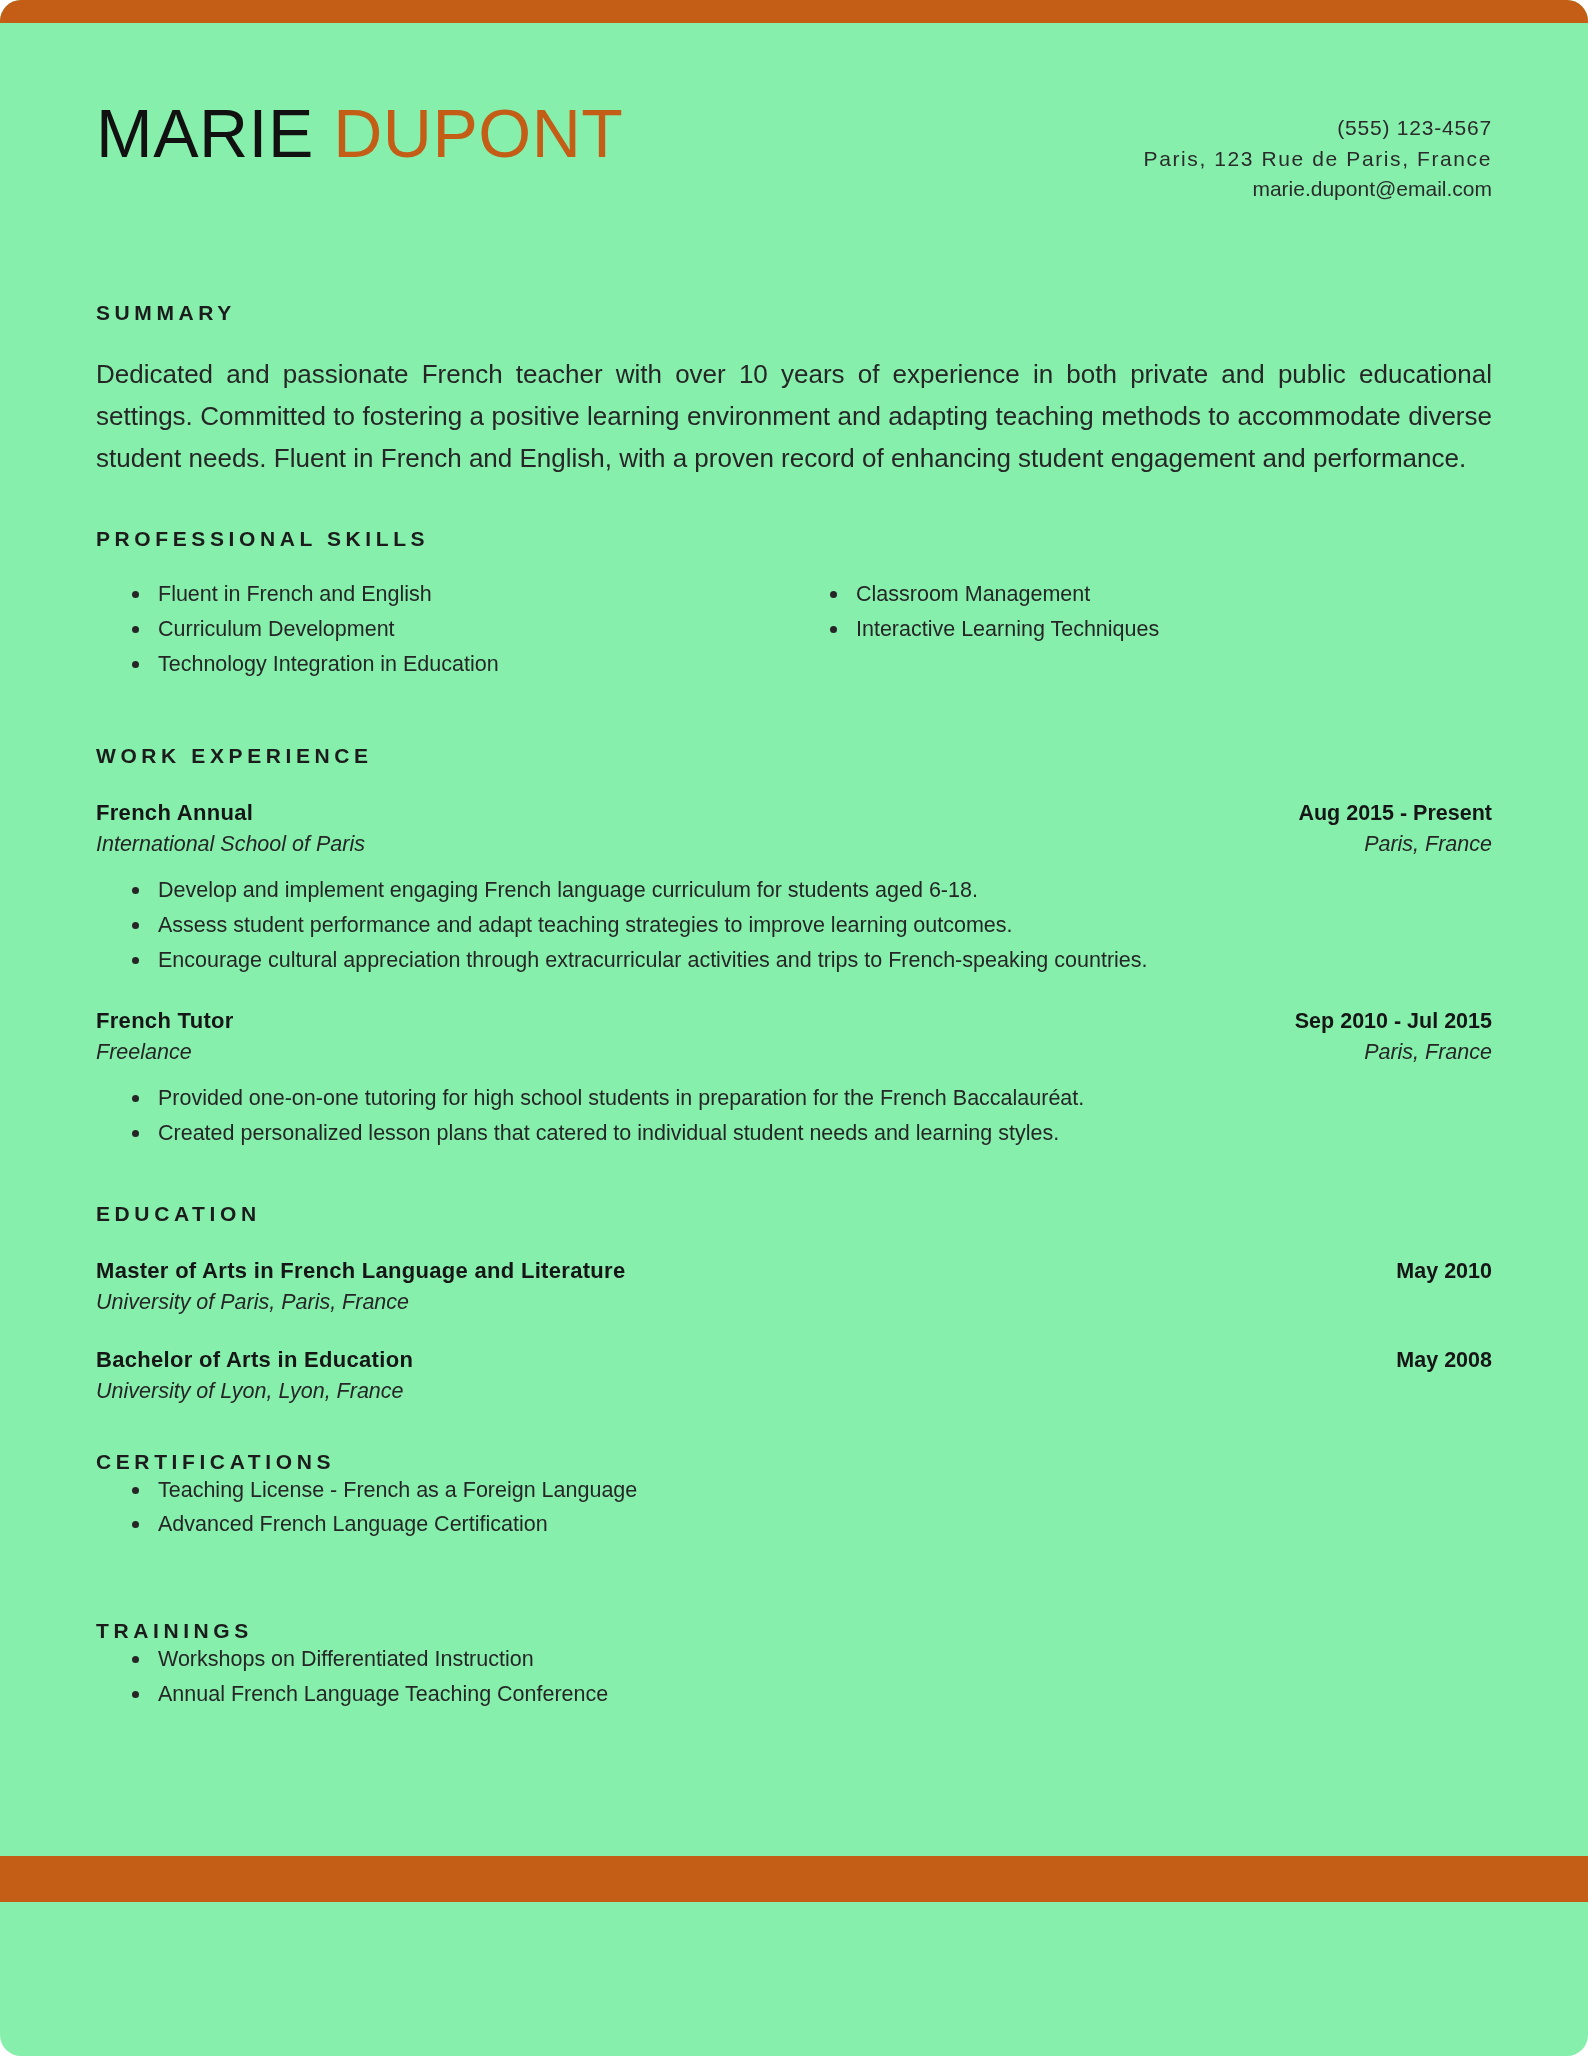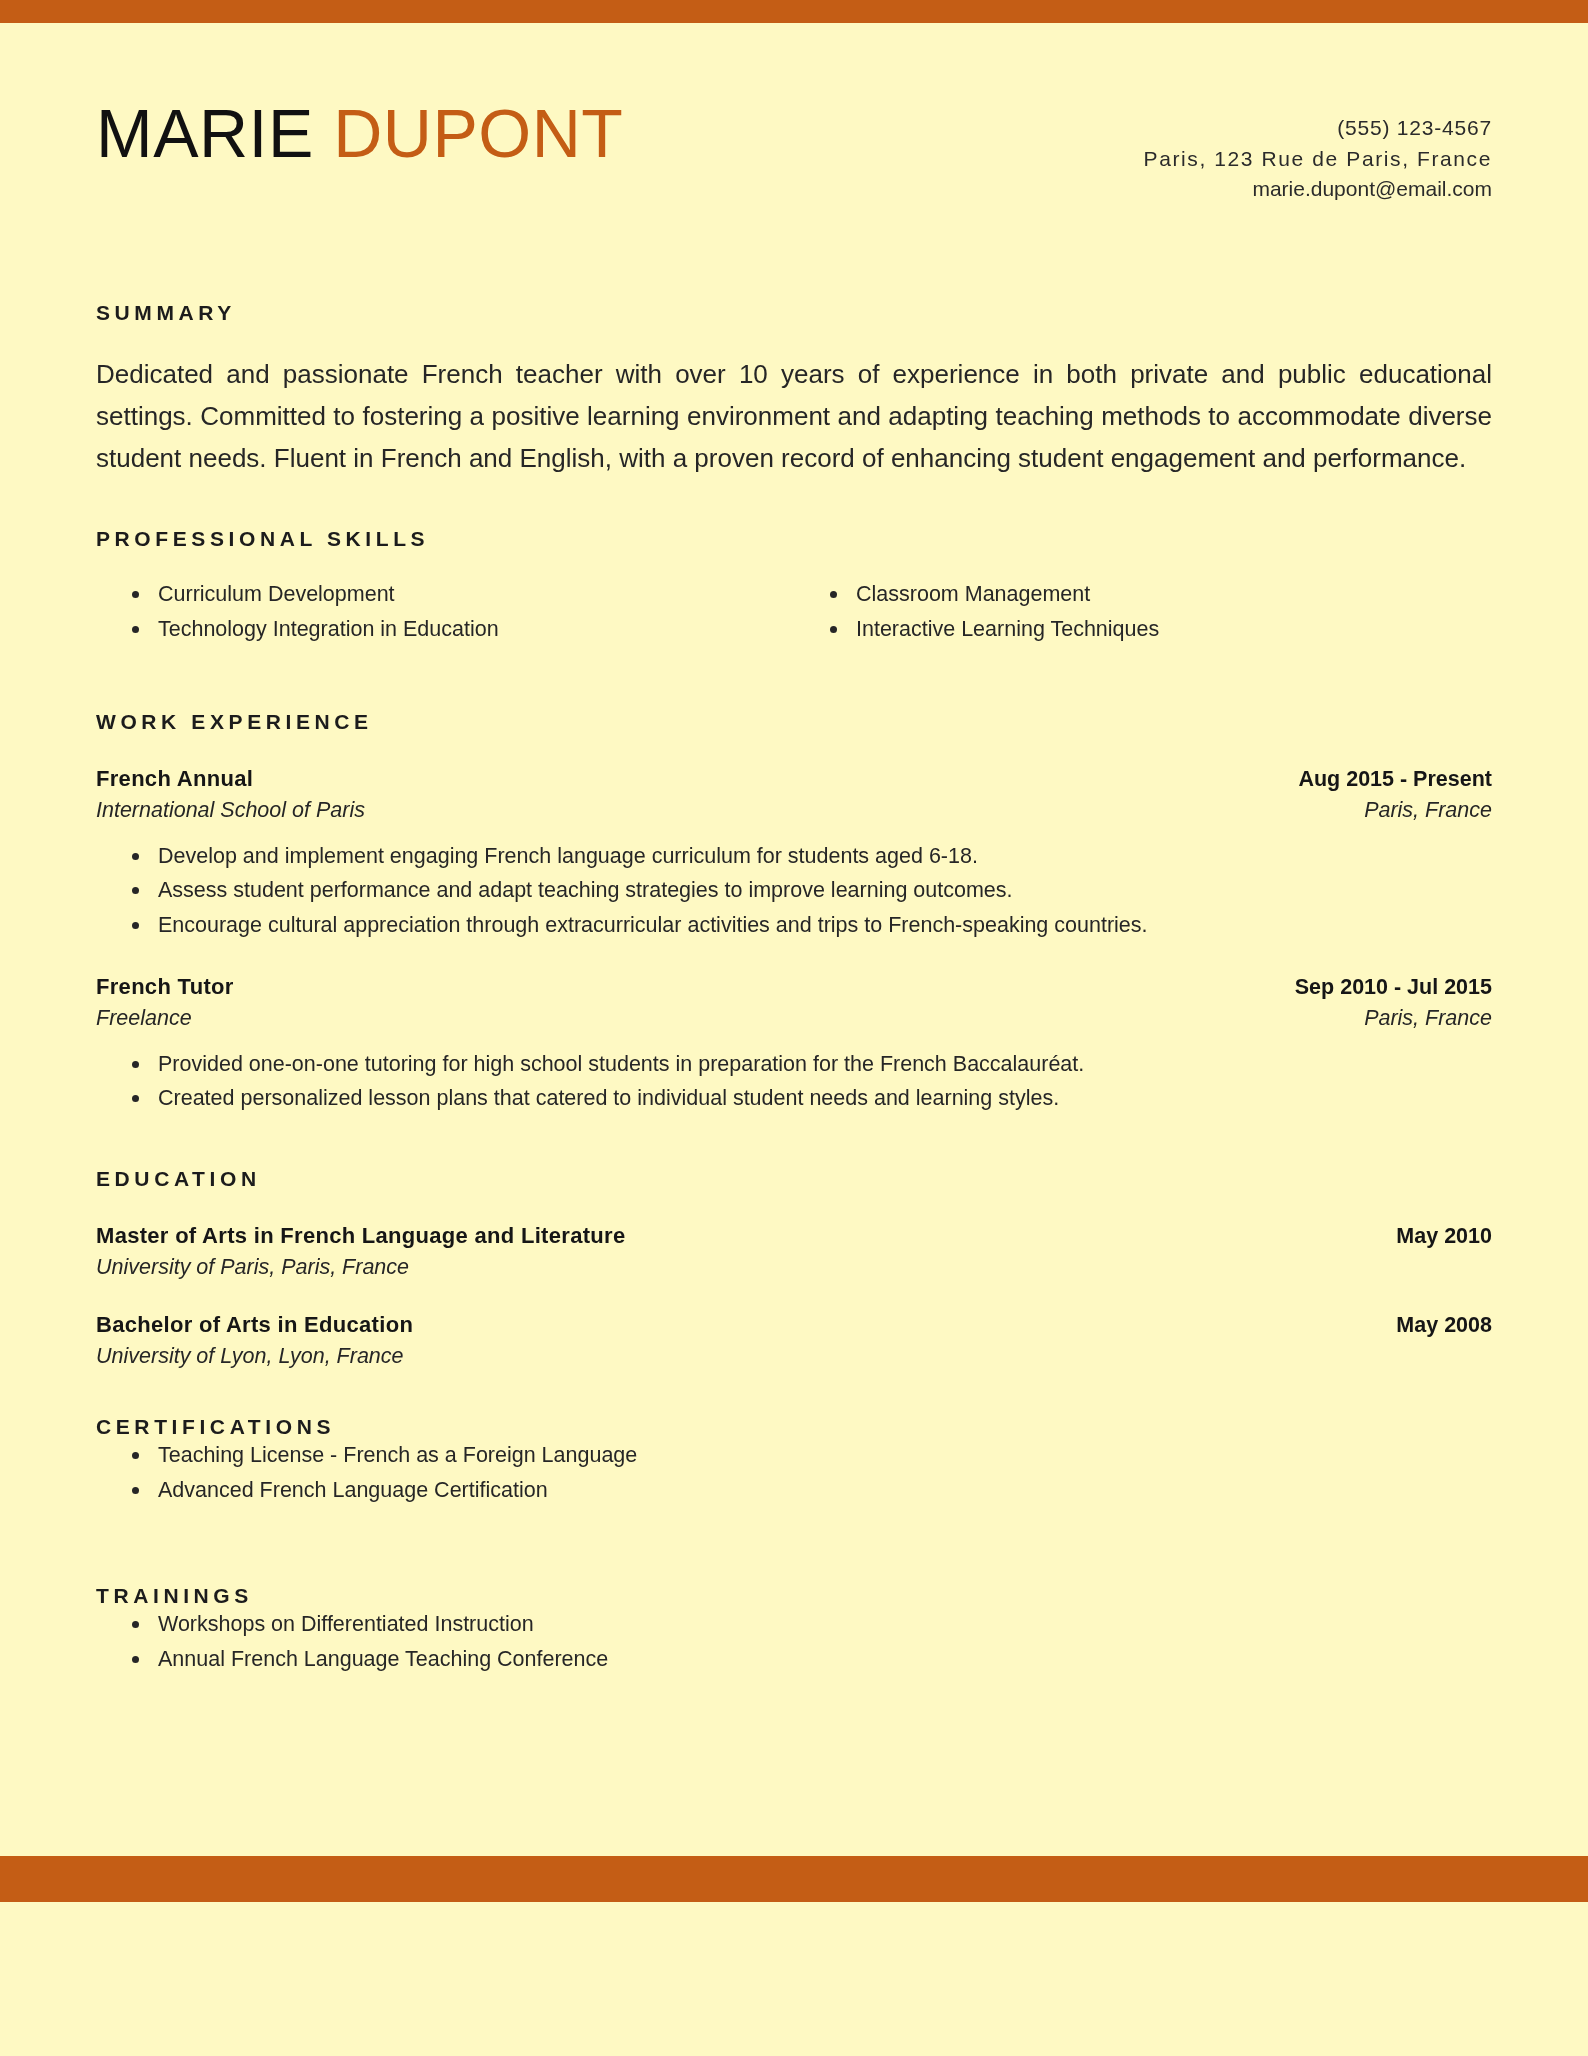--- a/index.html
+++ b/index.html
@@ -8,23 +8,24 @@
     background: #ffffff;
   }
   body {
     font-family: "Liberation Sans", sans-serif;
     color: #222222;
   }
   .page {
     position: relative;
     width: 1588px;
     height: 2056px;
-    background: #fef9c3;
+    background: #86efac;
     box-sizing: border-box;
     overflow: hidden;
+    border-radius: 21px;
   }
   .bar-top {
     position: absolute;
     top: 0;
     left: 0;
     width: 1588px;
     height: 23px;
     background: #c45d15;
   }
   .bar-bottom {
@@ -188,20 +189,21 @@
     <div class="s-summary">
       <div class="section-title">SUMMARY</div>
       <div class="summary-text">Dedicated and passionate French teacher with over 10 years of experience in both private and public educational settings. Committed to fostering a positive learning environment and adapting teaching methods to accommodate diverse student needs. Fluent in French and English, with a proven record of enhancing student engagement and performance.</div>
     </div>
 
     <div class="s-skills">
       <div class="section-title">PROFESSIONAL SKILLS</div>
       <div class="skills-grid">
         <div class="skills-col">
           <ul class="bullets">
+            <li>Fluent in French and English</li>
             <li>Curriculum Development</li>
             <li>Technology Integration in Education</li>
           </ul>
         </div>
         <div class="skills-col">
           <ul class="bullets">
             <li>Classroom Management</li>
             <li>Interactive Learning Techniques</li>
           </ul>
         </div>

